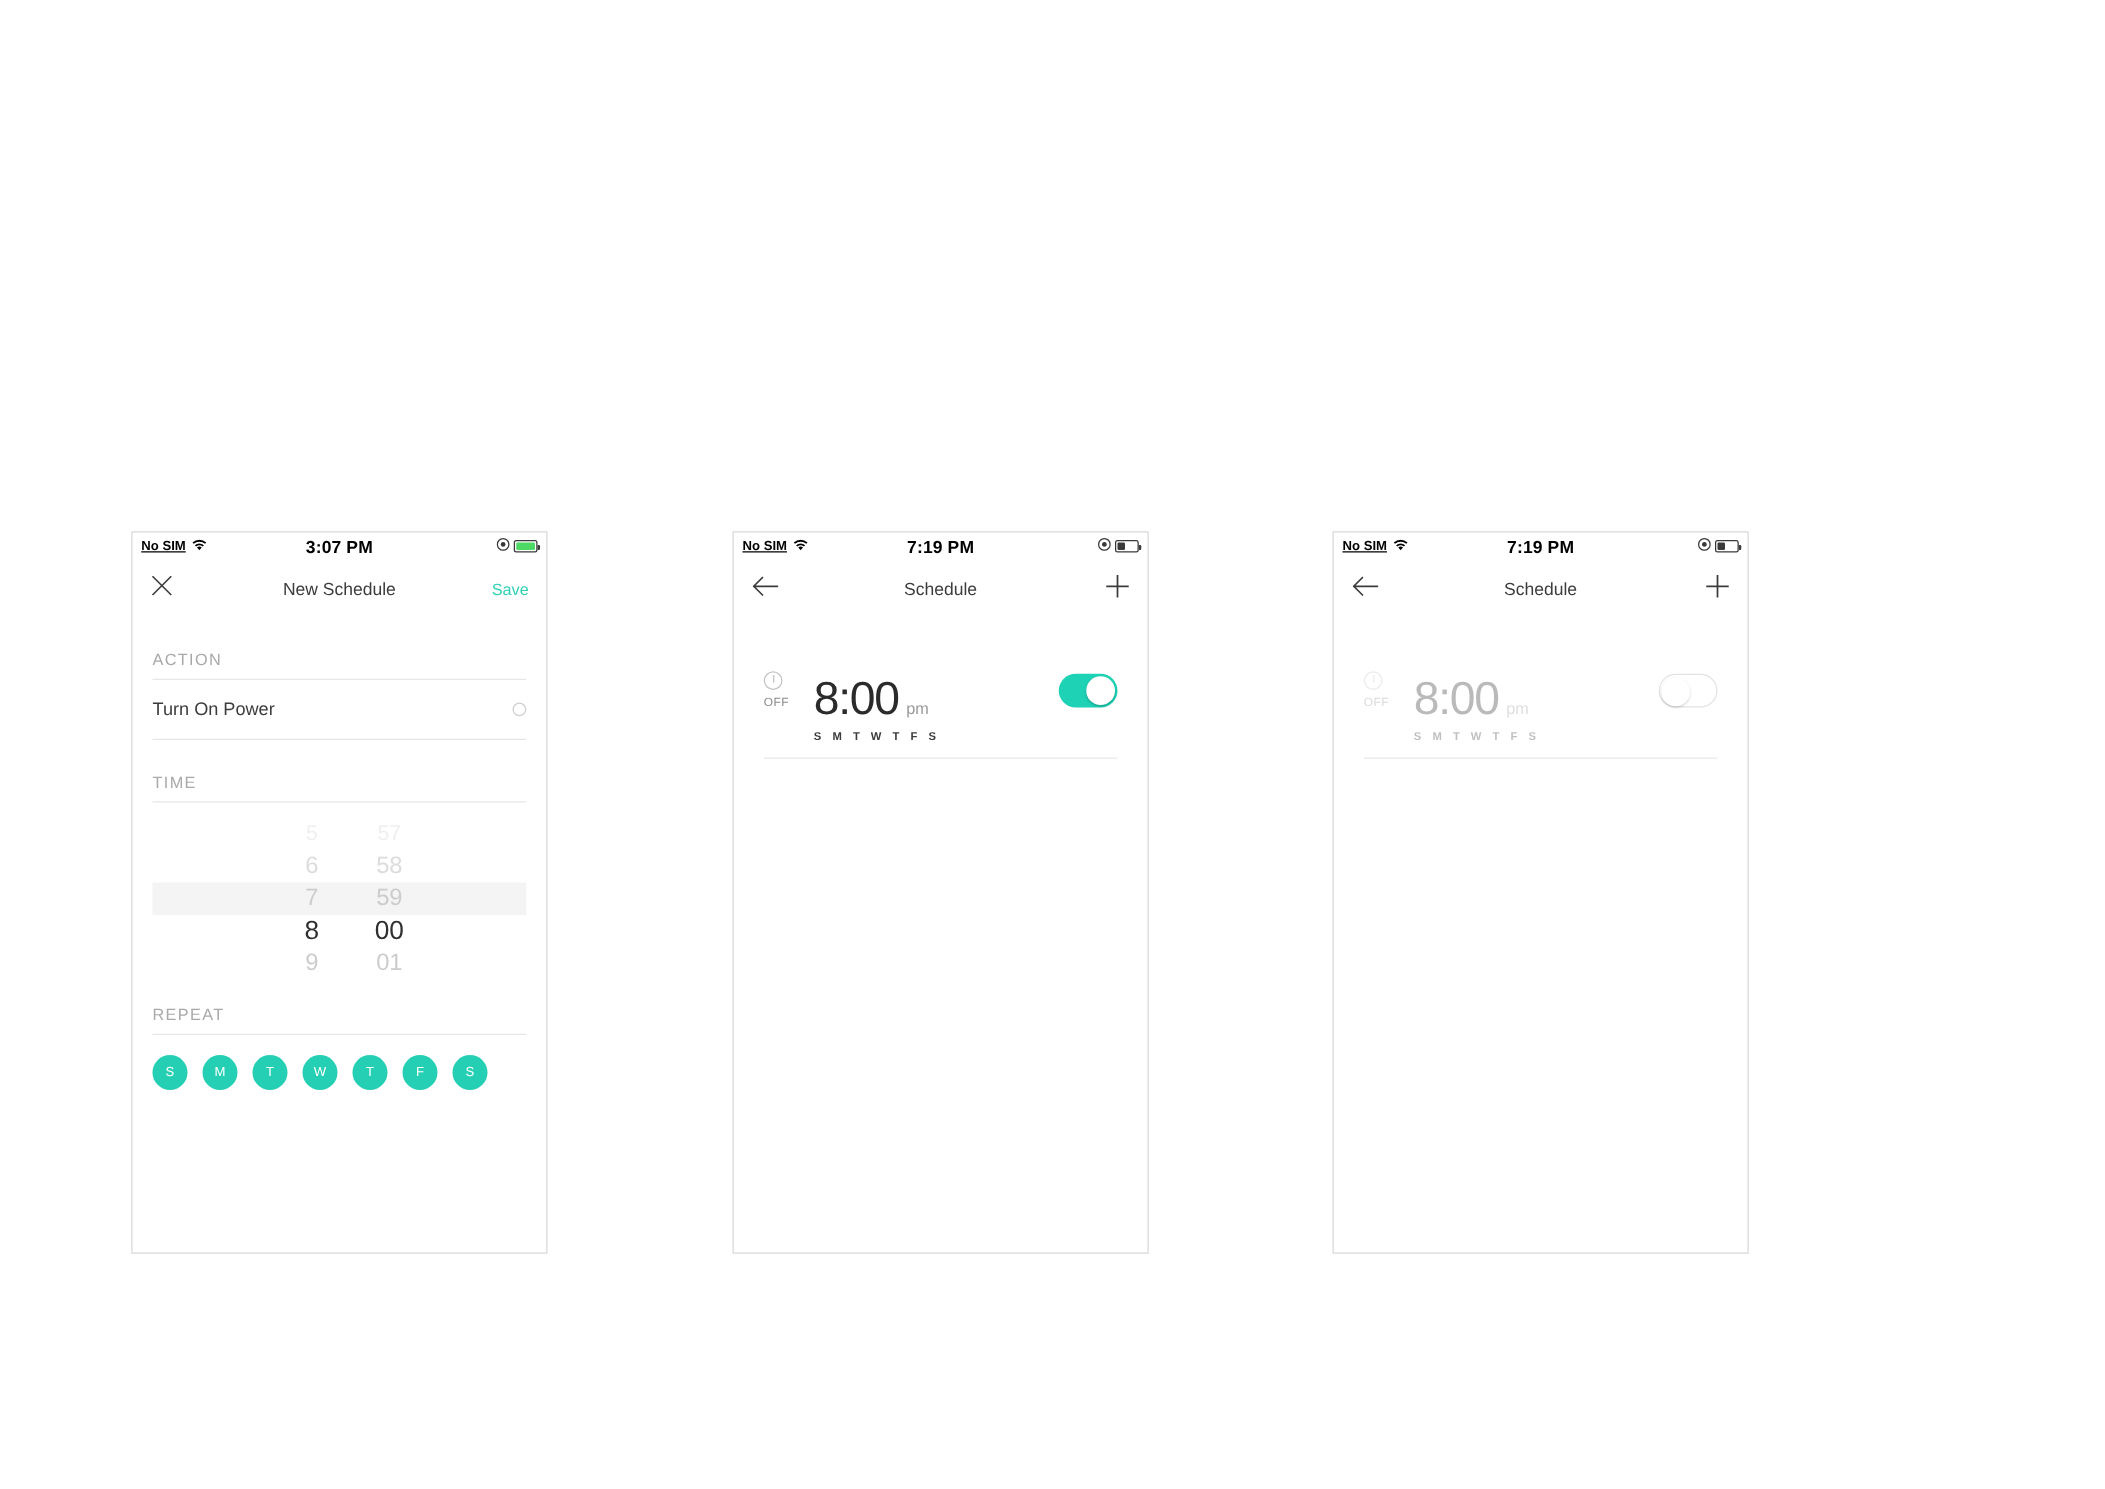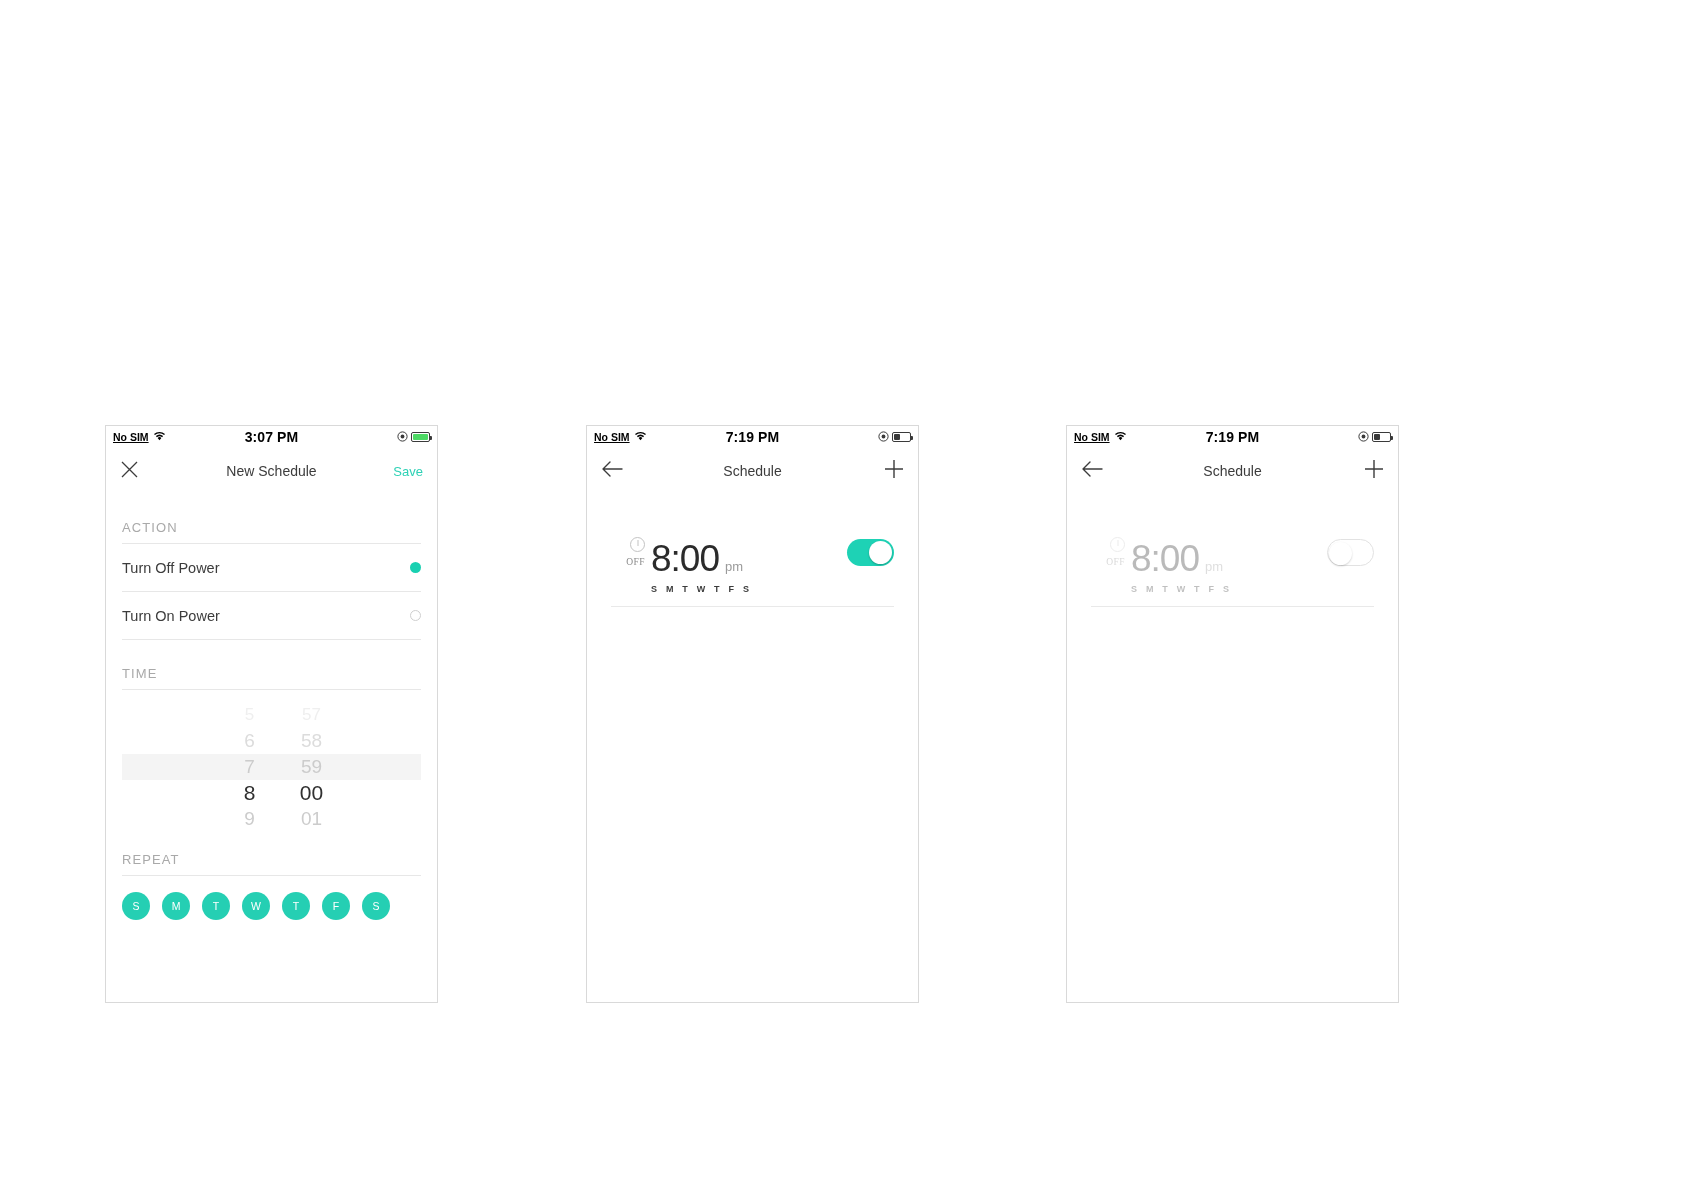--- a/index.html
+++ b/index.html
@@ -117,22 +117,22 @@
     font-size:10.5px;
   }
 
   
   .sched-row{
     display:flex;align-items:center;
     margin:0 24px;padding:16px 0 12px 0;
     border-bottom:1px solid #e9e9e9;
   }
   .pw-wrap{
-    display:flex;flex-direction:column;align-items:flex-end;
-    width:34px;margin-right:6px;font-family:Liberation Serif, serif;
+    display:flex;flex-direction:column;align-items:flex-start;
+    width:34px;margin-right:6px;
   }
   .pw-icon{
     width:15px;height:15px;border-radius:50%;
     border:1px solid #c3c3c3;position:relative;box-sizing:border-box;
   }
   .pw-icon:before{
     content:"";position:absolute;left:50%;top:2px;
     width:1px;height:6px;background:#c3c3c3;transform:translateX(-50%);
   }
   .pw-label{font-size:9.5px;color:#8a8a8a;margin-top:5px;letter-spacing:.4px;}
@@ -200,24 +200,20 @@
     </div>
     <div class="nav-title">New Schedule</div>
     <div class="nav-right">
       <span class="save-btn">Save</span>
     </div>
   </div>
 
   <div class="section-label">ACTION</div>
   <div class="hr"></div>
 
-  <div class="row">
-    <span class="row-label">Turn Off Power</span>
-    <span class="radio on"></span>
-  </div>
   <div class="row">
     <span class="row-label">Turn On Power</span>
     <span class="radio off"></span>
   </div>
 
   <div class="section-label">TIME</div>
   <div class="hr"></div>
 
   <div class="picker">
     <div class="picker-highlight"></div>

